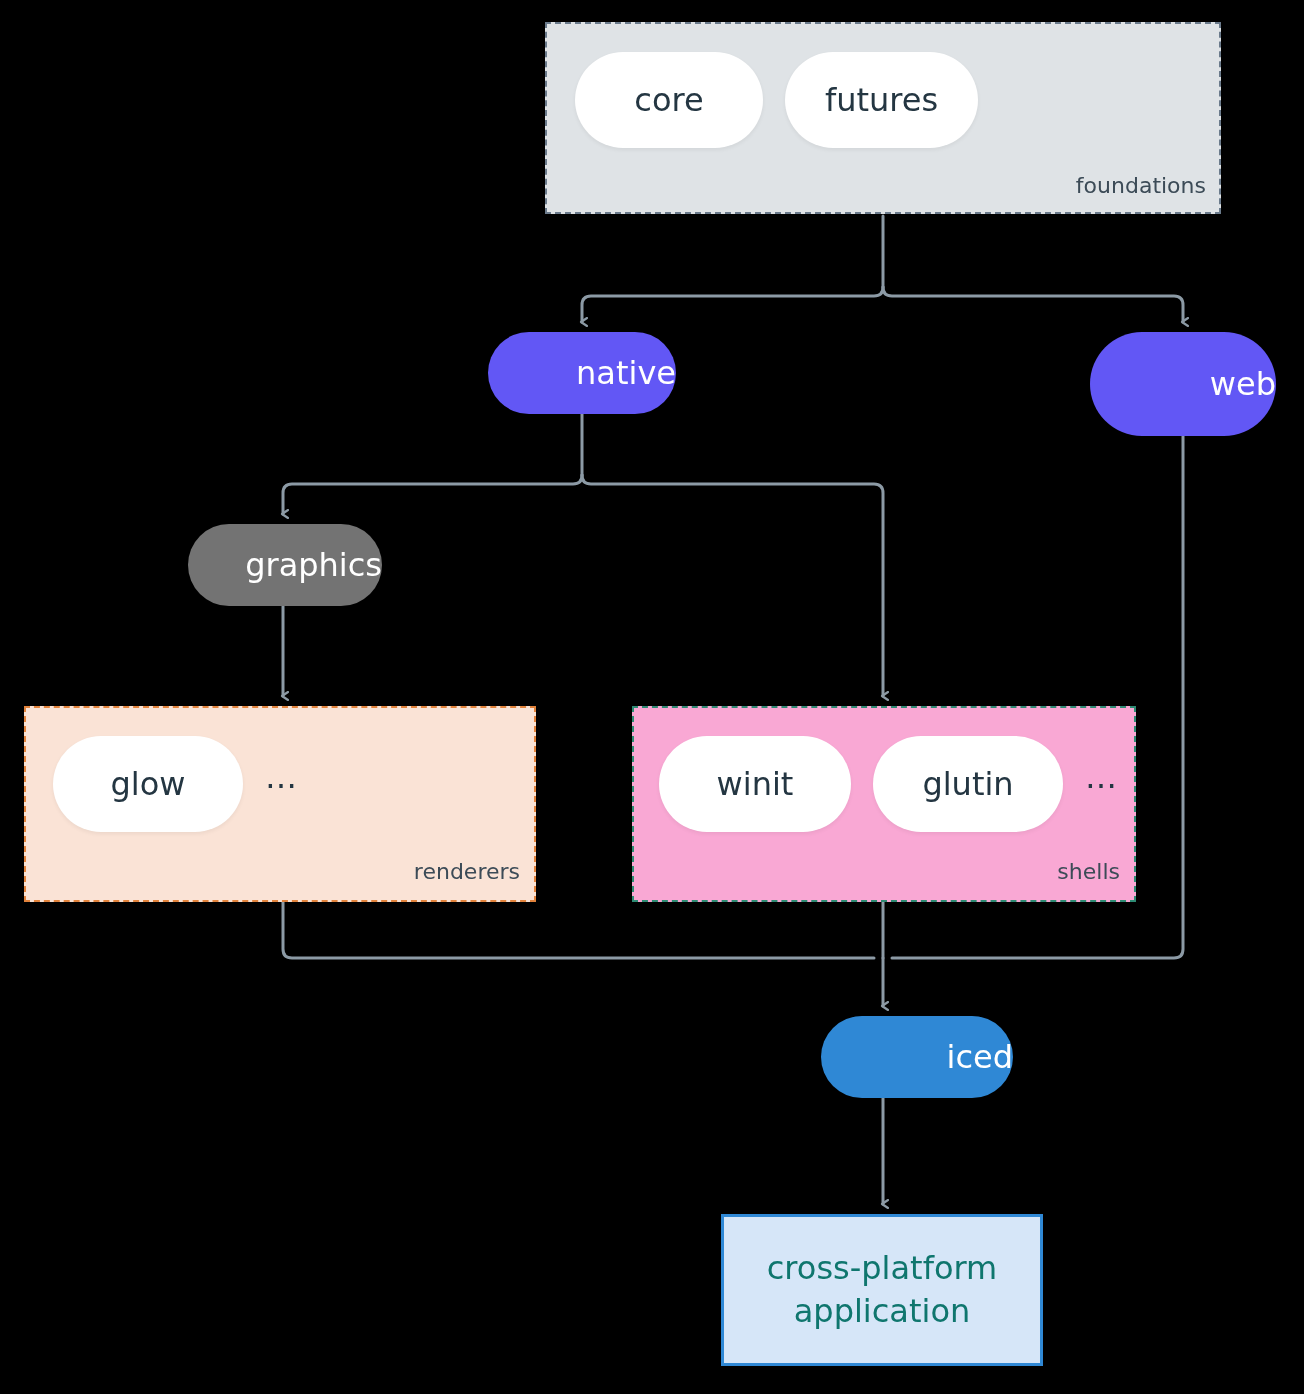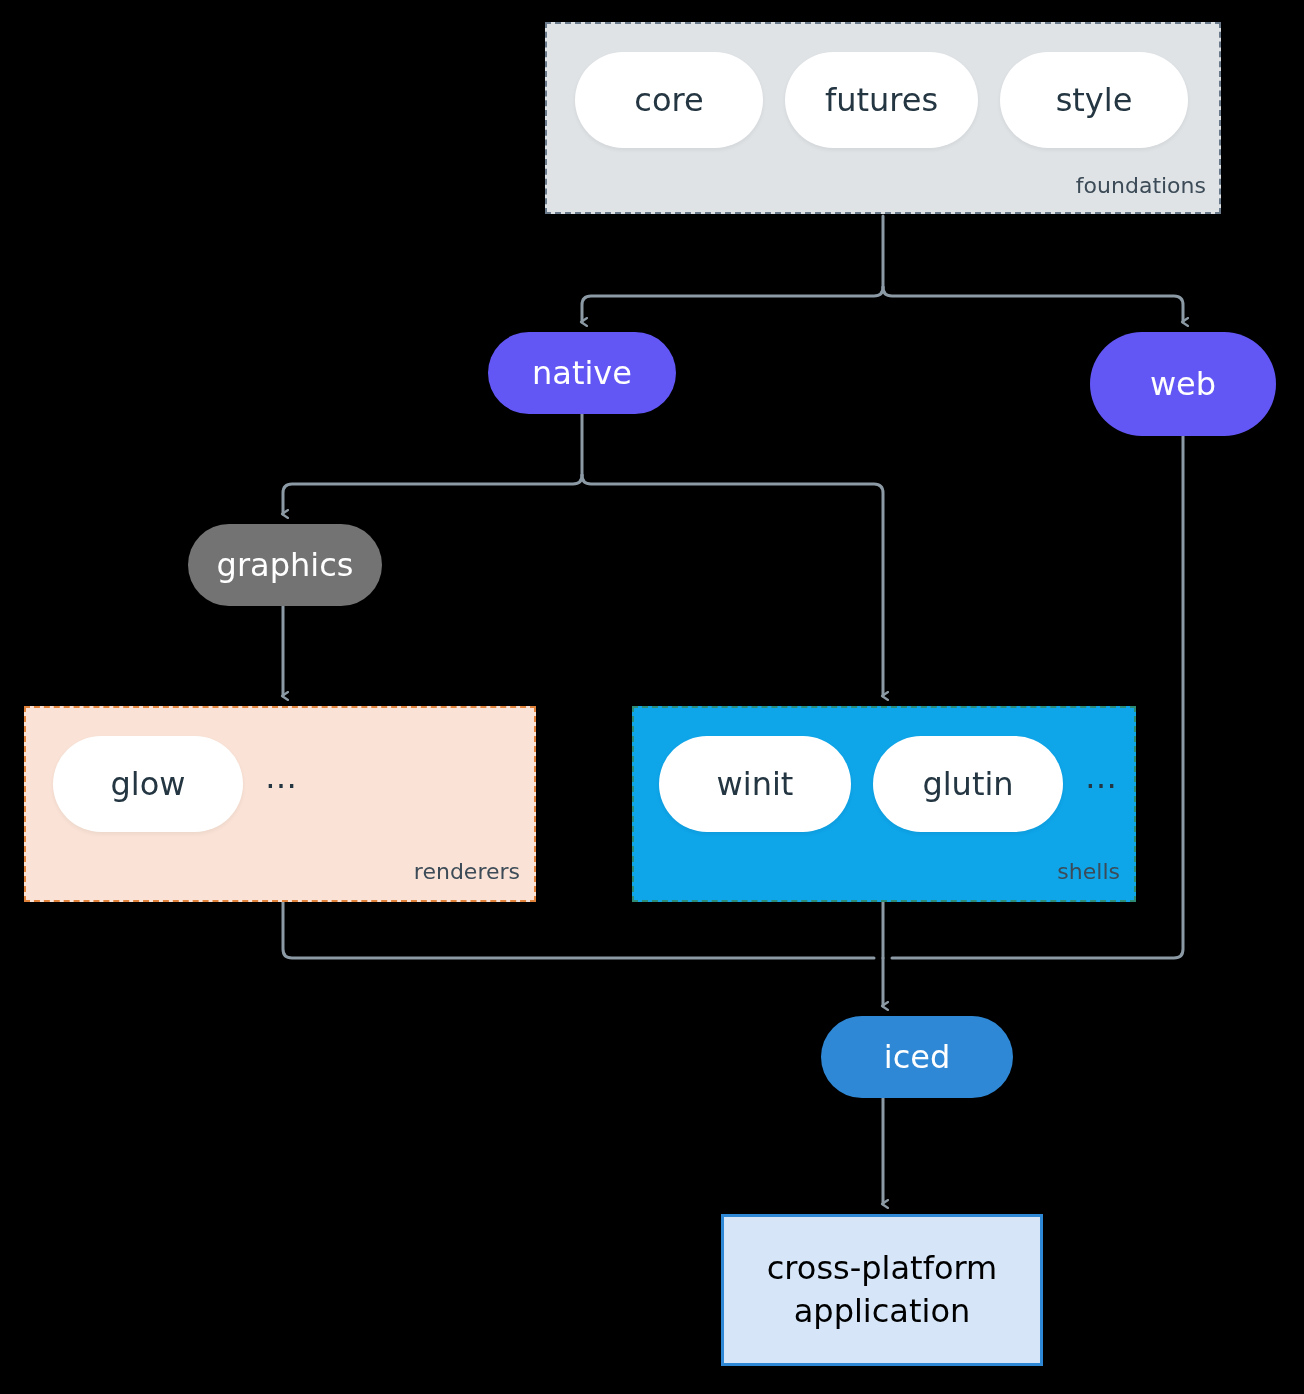--- a/index.html
+++ b/index.html
@@ -51,21 +51,21 @@
 
   #g-renderers {
     left: 24px; top: 706px; width: 512px; height: 196px;
     background: #fae3d6;
     border: 2px dashed #e2833c;
   }
   #g-renderers .pills { left: 27px; top: 28px; }
 
   #g-shells {
     left: 632px; top: 706px; width: 504px; height: 196px;
-    background: #0ea5e9;
+    background: #f9a8d4;
     border: 2px dashed #2e8b74;
   }
   #g-shells .pills { left: 25px; top: 28px; }
 
   
   .pill {
     background: #ffffff;
     border-radius: 60px;
     height: 96px;
     display: flex;
@@ -91,21 +91,21 @@
     font-size: 32px;
     line-height: 1;
     padding-bottom: 14px;
   }
 
   
   .node {
     position: absolute;
     display: flex;
     align-items: center;
-    justify-content: center;
+    justify-content: flex-end;
     border-radius: 80px;
     color: #ffffff;
     font-size: 32px;
     box-sizing: border-box;
     white-space: nowrap;
   }
   #n-native   { left: 488px; top: 332px; width: 188px; height: 82px; background: #6257f5; }
   #n-web      { left: 1090px; top: 332px; width: 186px; height: 104px; background: #6257f5; }
   #n-graphics { left: 188px; top: 524px; width: 194px; height: 82px; background: #737373; }
   #n-iced     { left: 821px; top: 1016px; width: 192px; height: 82px; background: #2f88d5; }
@@ -114,21 +114,21 @@
   #n-app {
     position: absolute;
     left: 721px; top: 1214px; width: 322px; height: 152px;
     background: #d6e6f8;
     border: 3px solid #2f88d5;
     box-sizing: border-box;
     display: flex;
     flex-direction: column;
     align-items: center;
     justify-content: center;
-    color: #000000;
+    color: #0f766e;
     font-size: 32px;
     line-height: 1.35;
   }
 </style>
 </head>
 <body>
 
 <div id="canvas">
 
   <svg class="edges" viewBox="0 0 1304 1394" xmlns="http://www.w3.org/2000/svg">
@@ -163,23 +163,20 @@
   </svg>
 
   <div class="group" id="g-foundations">
     <div class="pills">
       <div class="pill pill-w-core">
         <span>core</span>
       </div>
       <div class="pill pill-w-futures">
         <span>futures</span>
       </div>
-      <div class="pill pill-w-style">
-        <span>style</span>
-      </div>
     </div>
     <div class="group-label" style="right:13px; bottom:14px;text-align:right;">foundations</div>
   </div>
 
   <div class="node" id="n-native">
     <span>native</span>
   </div>
 
   <div class="node" id="n-web">
     <span>web</span>

